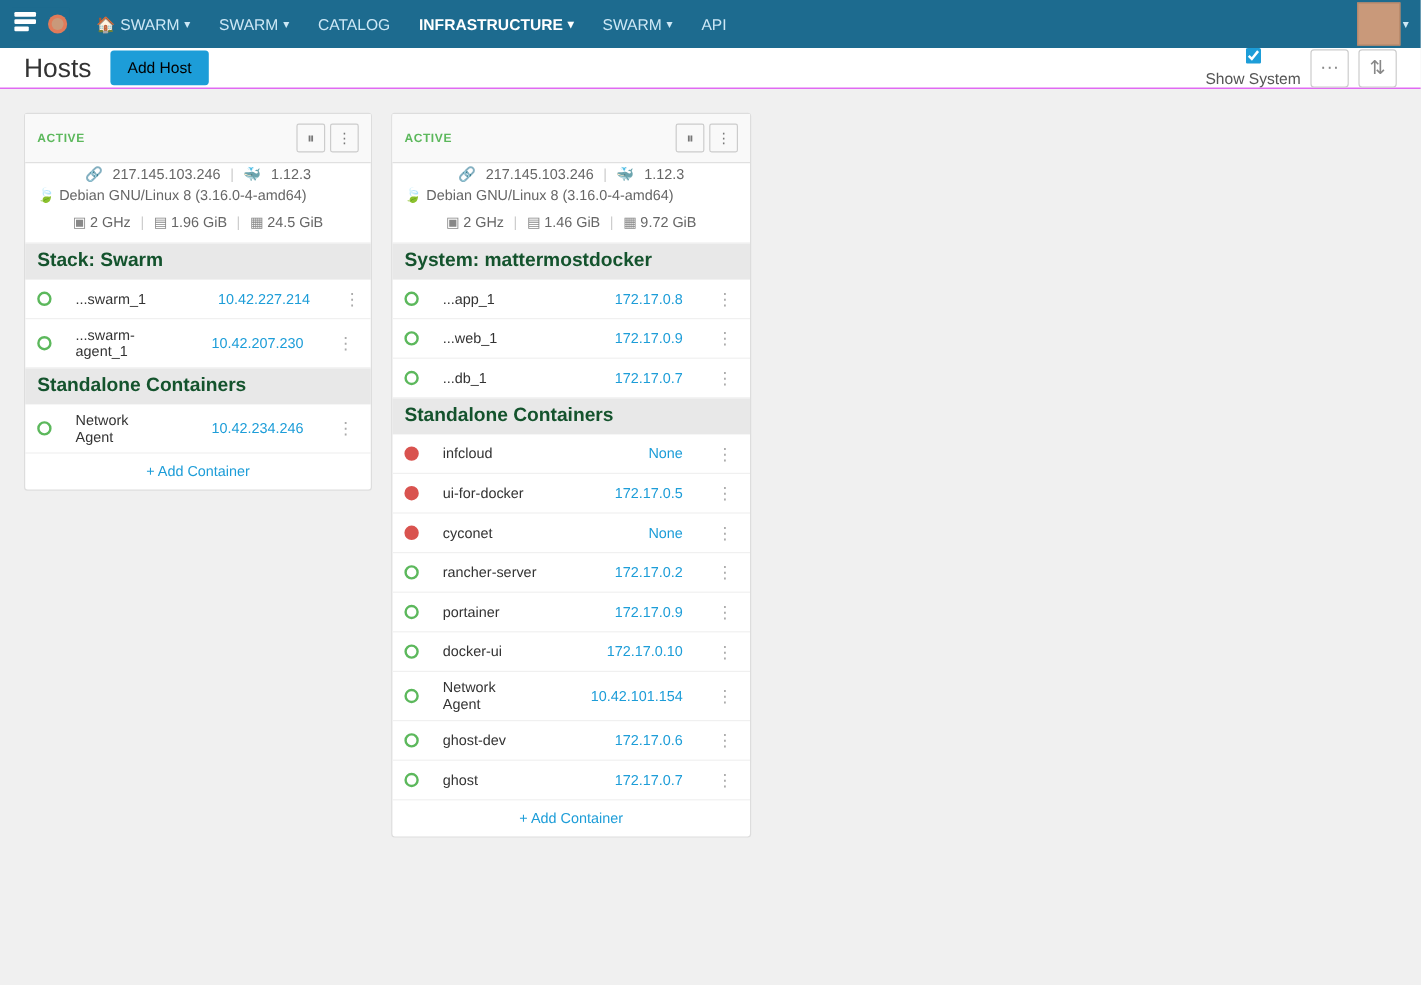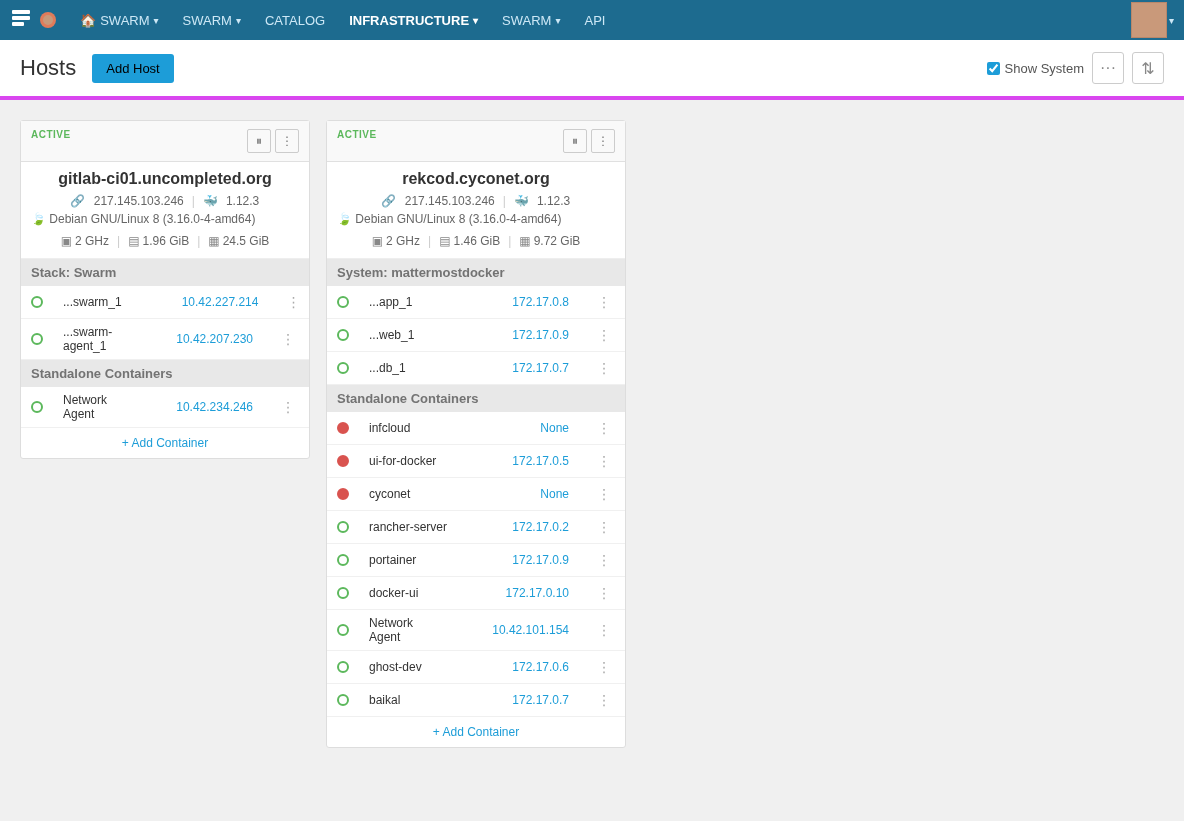--- a/index.html
+++ b/index.html
@@ -34,24 +34,24 @@
     .nav-right { display: flex; align-items: center; }
     .nav-avatar {
       width: 36px; height: 36px;
       background: #c9997a;
       border: 1px solid #b8876a;
     }
 
     
     .toolbar {
       background: #fff;
-      padding: 12px 20px;
-      display: flex;
-      align-items: center;
-      border-bottom: 4px solid #d946ef;
+      padding: 0 20px;
+      display: flex;
+      align-items: center;
+      border-bottom: 1px solid #d946ef;
     }
     .page-title {
       font-size: 22px;
       font-weight: normal;
       color: #333;
       margin-right: 16px;
     }
     .btn-primary {
       background: #1d9dd8;
       color: #000000;
@@ -61,21 +61,21 @@
       cursor: pointer;
       font-size: 13px;
     }
     .toolbar-right {
       margin-left: auto;
       display: flex;
       align-items: center;
       gap: 8px;
     }
     .show-system-label {
-      display: flex; align-items: center; gap: 5px; cursor: pointer; color: #555;
+      display: flex; align-items: center; gap: 5px; cursor: pointer; color: #555; flex-direction: column;
     }
     .show-system-label input[type=checkbox] { accent-color: #1d9dd8; }
     .btn-icon {
       background: #fff;
       border: 1px solid #ccc;
       border-radius: 3px;
       width: 32px; height: 32px;
       cursor: pointer;
       display: flex; align-items: center; justify-content: center;
       color: #888;
@@ -99,20 +99,21 @@
       min-width: 290px;
     }
     .host-card-wide {
       width: 300px;
       min-width: 300px;
     }
 
     .host-header {
       padding: 8px 10px;
       display: flex;
+      align-items: center;
       background: #f9f9f9;
       border-bottom: 1px solid #e0e0e0;
     }
     .host-status-badge {
       font-size: 10px;
       font-weight: bold;
       color: #5cb85c;
       letter-spacing: 0.5px;
       flex: 1;
     }
@@ -162,22 +163,22 @@
       border-bottom: 1px solid #eee;
     }
     .host-specs-item {
       display: flex; align-items: center; gap: 3px;
     }
 
     
     .section-header {
       background: #e8e8e8;
       padding: 6px 10px;
-      font-size: 13px;
-      color: #737373;
+      font-size: 16px;
+      color: #14532d;
       font-weight: bold;
     }
     .container-row {
       display: flex;
       align-items: center;
       padding: 6px 10px;
       border-bottom: 1px solid #f0f0f0;
       gap: 20px;
     }
     .status-dot {
@@ -274,21 +275,20 @@
 
 <div class="main-content" id="main-content">
 <div class="host-card">
     <div class="host-header">
       <span class="host-status-badge">ACTIVE</span>
       <div class="host-header-actions">
         <button class="icon-btn" title="Pause">⏸</button>
         <button class="icon-btn" title="Menu">⋮</button>
       </div>
     </div>
-    <div class="host-name">gitlab-ci01.uncompleted.org</div>
     <div class="host-meta">
       <span style="color:#888;">🔗</span>
       <span>217.145.103.246</span>
       <span class="host-meta-sep">|</span>
       <span style="color:#888;">🐳</span>
       <span>1.12.3</span>
     </div>
     <div class="host-meta-row">
       <span style="color:#888;">🍃</span> Debian GNU/Linux 8 (3.16.0-4-amd64)
     </div>
@@ -332,21 +332,20 @@
       </div>
     </div>
     <div class="host-card host-card-wide">
     <div class="host-header">
       <span class="host-status-badge">ACTIVE</span>
       <div class="host-header-actions">
         <button class="icon-btn" title="Pause">⏸</button>
         <button class="icon-btn" title="Menu">⋮</button>
       </div>
     </div>
-    <div class="host-name">rekcod.cyconet.org</div>
     <div class="host-meta">
       <span style="color:#888;">🔗</span>
       <span>217.145.103.246</span>
       <span class="host-meta-sep">|</span>
       <span style="color:#888;">🐳</span>
       <span>1.12.3</span>
     </div>
     <div class="host-meta-row">
       <span style="color:#888;">🍃</span> Debian GNU/Linux 8 (3.16.0-4-amd64)
     </div>
@@ -429,20 +428,20 @@
       <span class="container-menu">⋮</span>
     </div>
         <div class="container-row">
       <div class="status-dot stopped"></div>
       <span class="container-name">ghost-dev</span>
       <span class="container-ip">172.17.0.6</span>
       <span class="container-menu">⋮</span>
     </div>
         <div class="container-row">
       <div class="status-dot stopped"></div>
-      <span class="container-name">baikal</span>
+      <span class="container-name">ghost</span>
       <span class="container-ip">172.17.0.7</span>
       <span class="container-menu">⋮</span>
     </div>
         <div class="add-container-row">+ Add Container</div>
       </div>
     </div>
   </div>
 
 </body></html>

